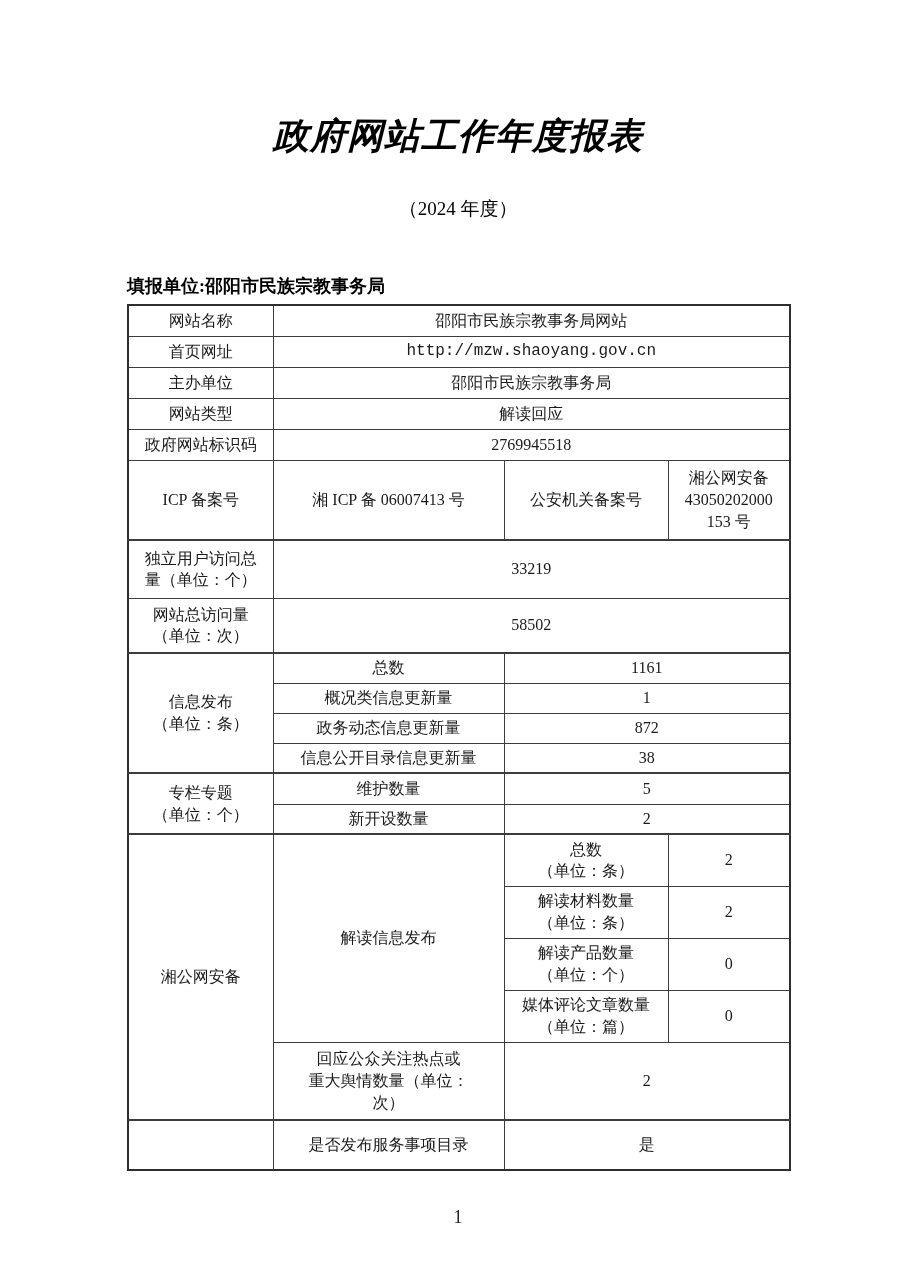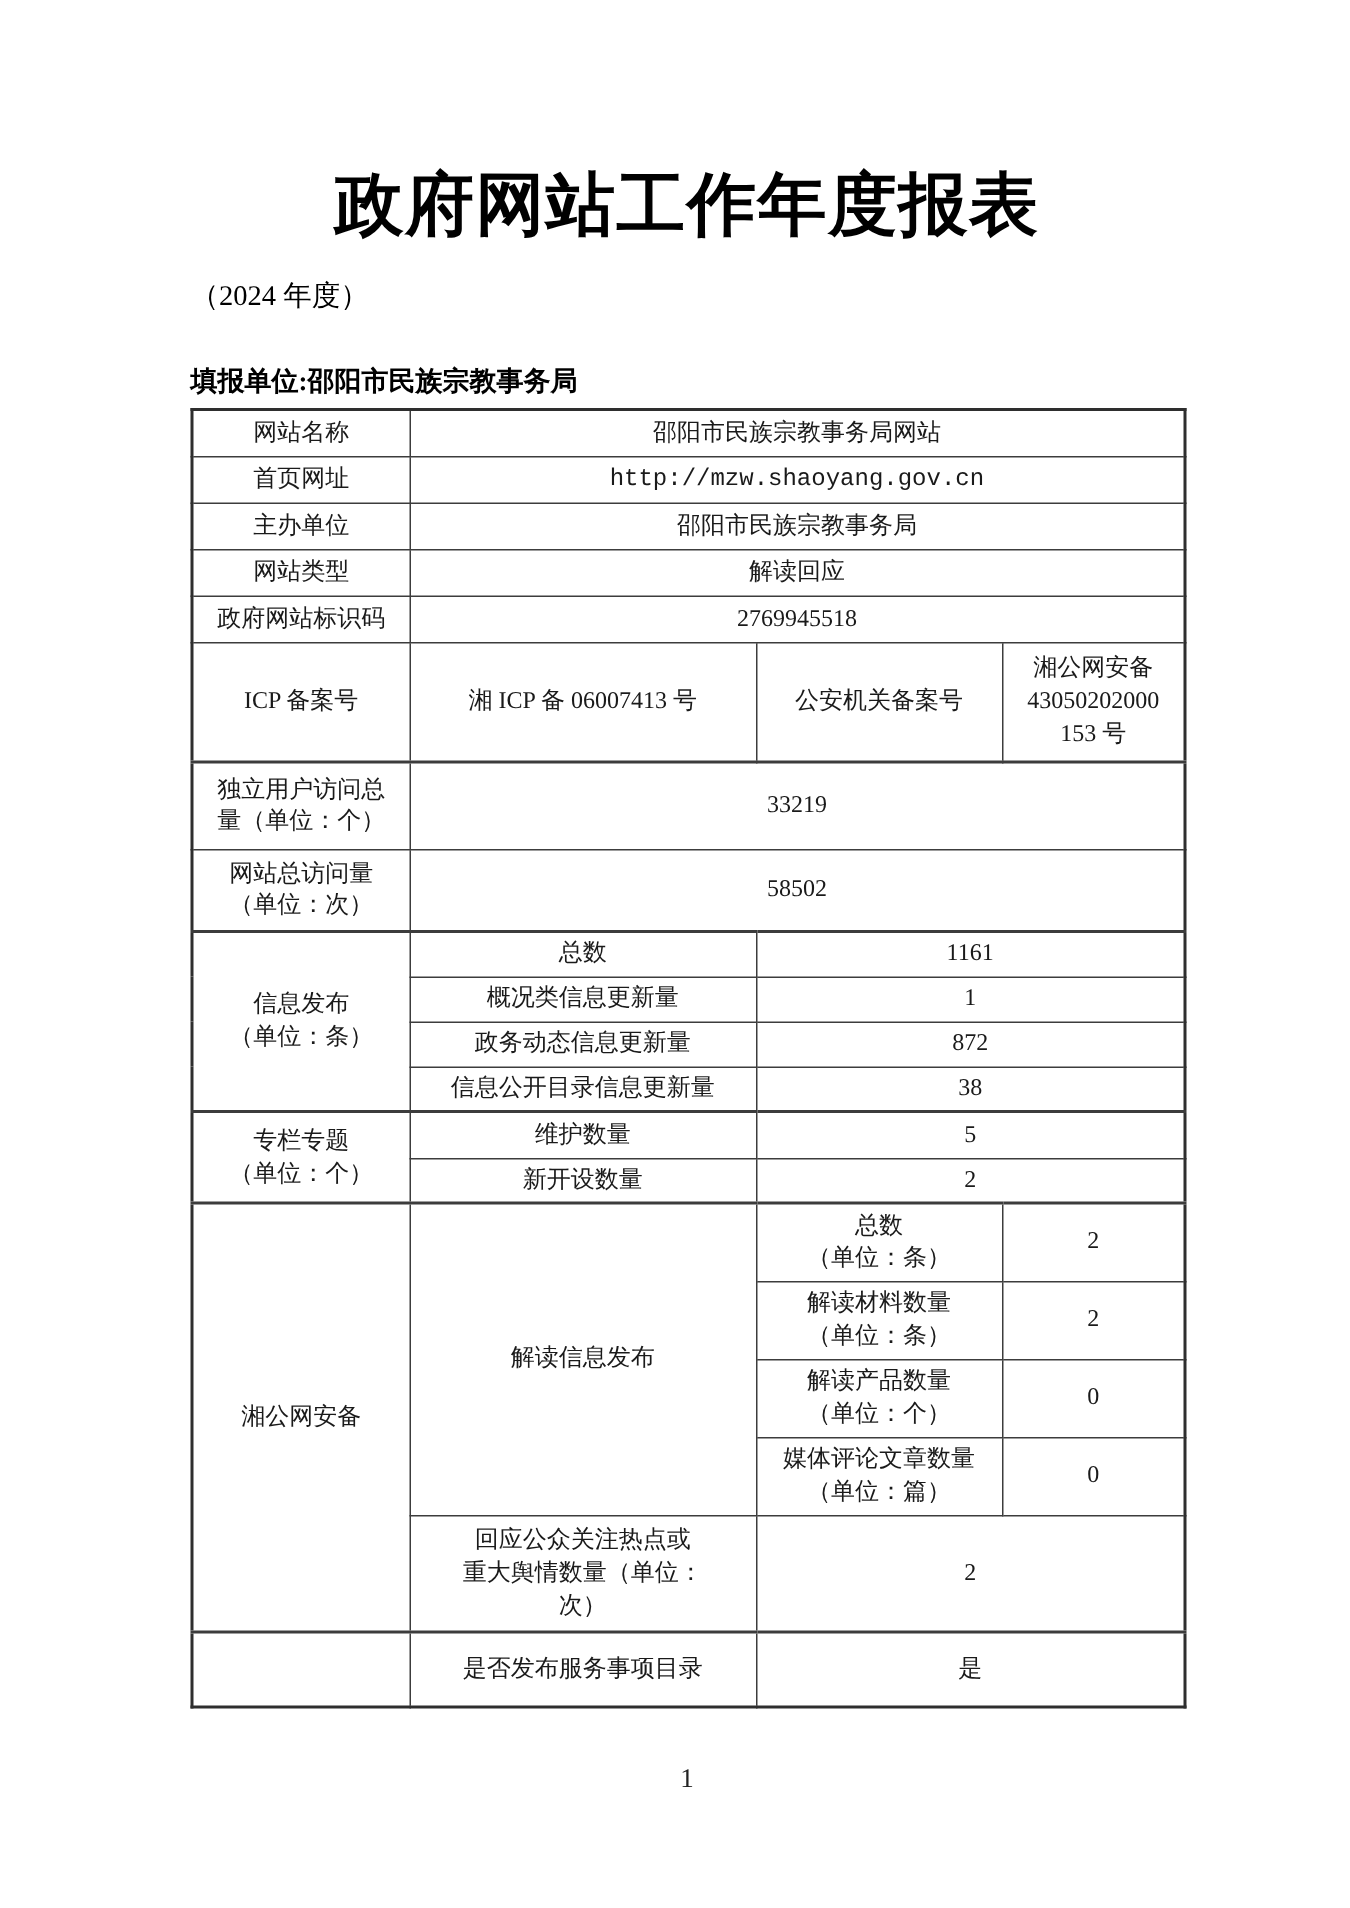--- a/index.html
+++ b/index.html
@@ -13,34 +13,36 @@
   }
   .page{
     width:662px;
     margin:0 0 0 127px;
     padding-top:116px;
   }
   .doc-title{
     text-align:center;
     font-family:"DejaVu Sans","Liberation Sans",sans-serif;
     font-weight:bold;
-    font-size:46px;
+    font-size:36px;
     line-height:40px;
     letter-spacing:1px;
     color:#000;
+    font-style:italic;
   }
   .doc-subtitle{
+    text-align:center;
     font-size:19px;
-    margin-top:28px;
+    margin-top:40px;
     color:#000;
   }
   .filing-unit{
     font-size:18px;
     font-weight:bold;
-    margin-top:32px;
+    margin-top:52px;
     margin-bottom:6px;
     color:#000;
   }
   table.report{
     border-collapse:collapse;
     table-layout:fixed;
     width:662px;
     border:2px solid #2e2e2e;
   }
   table.report td{

